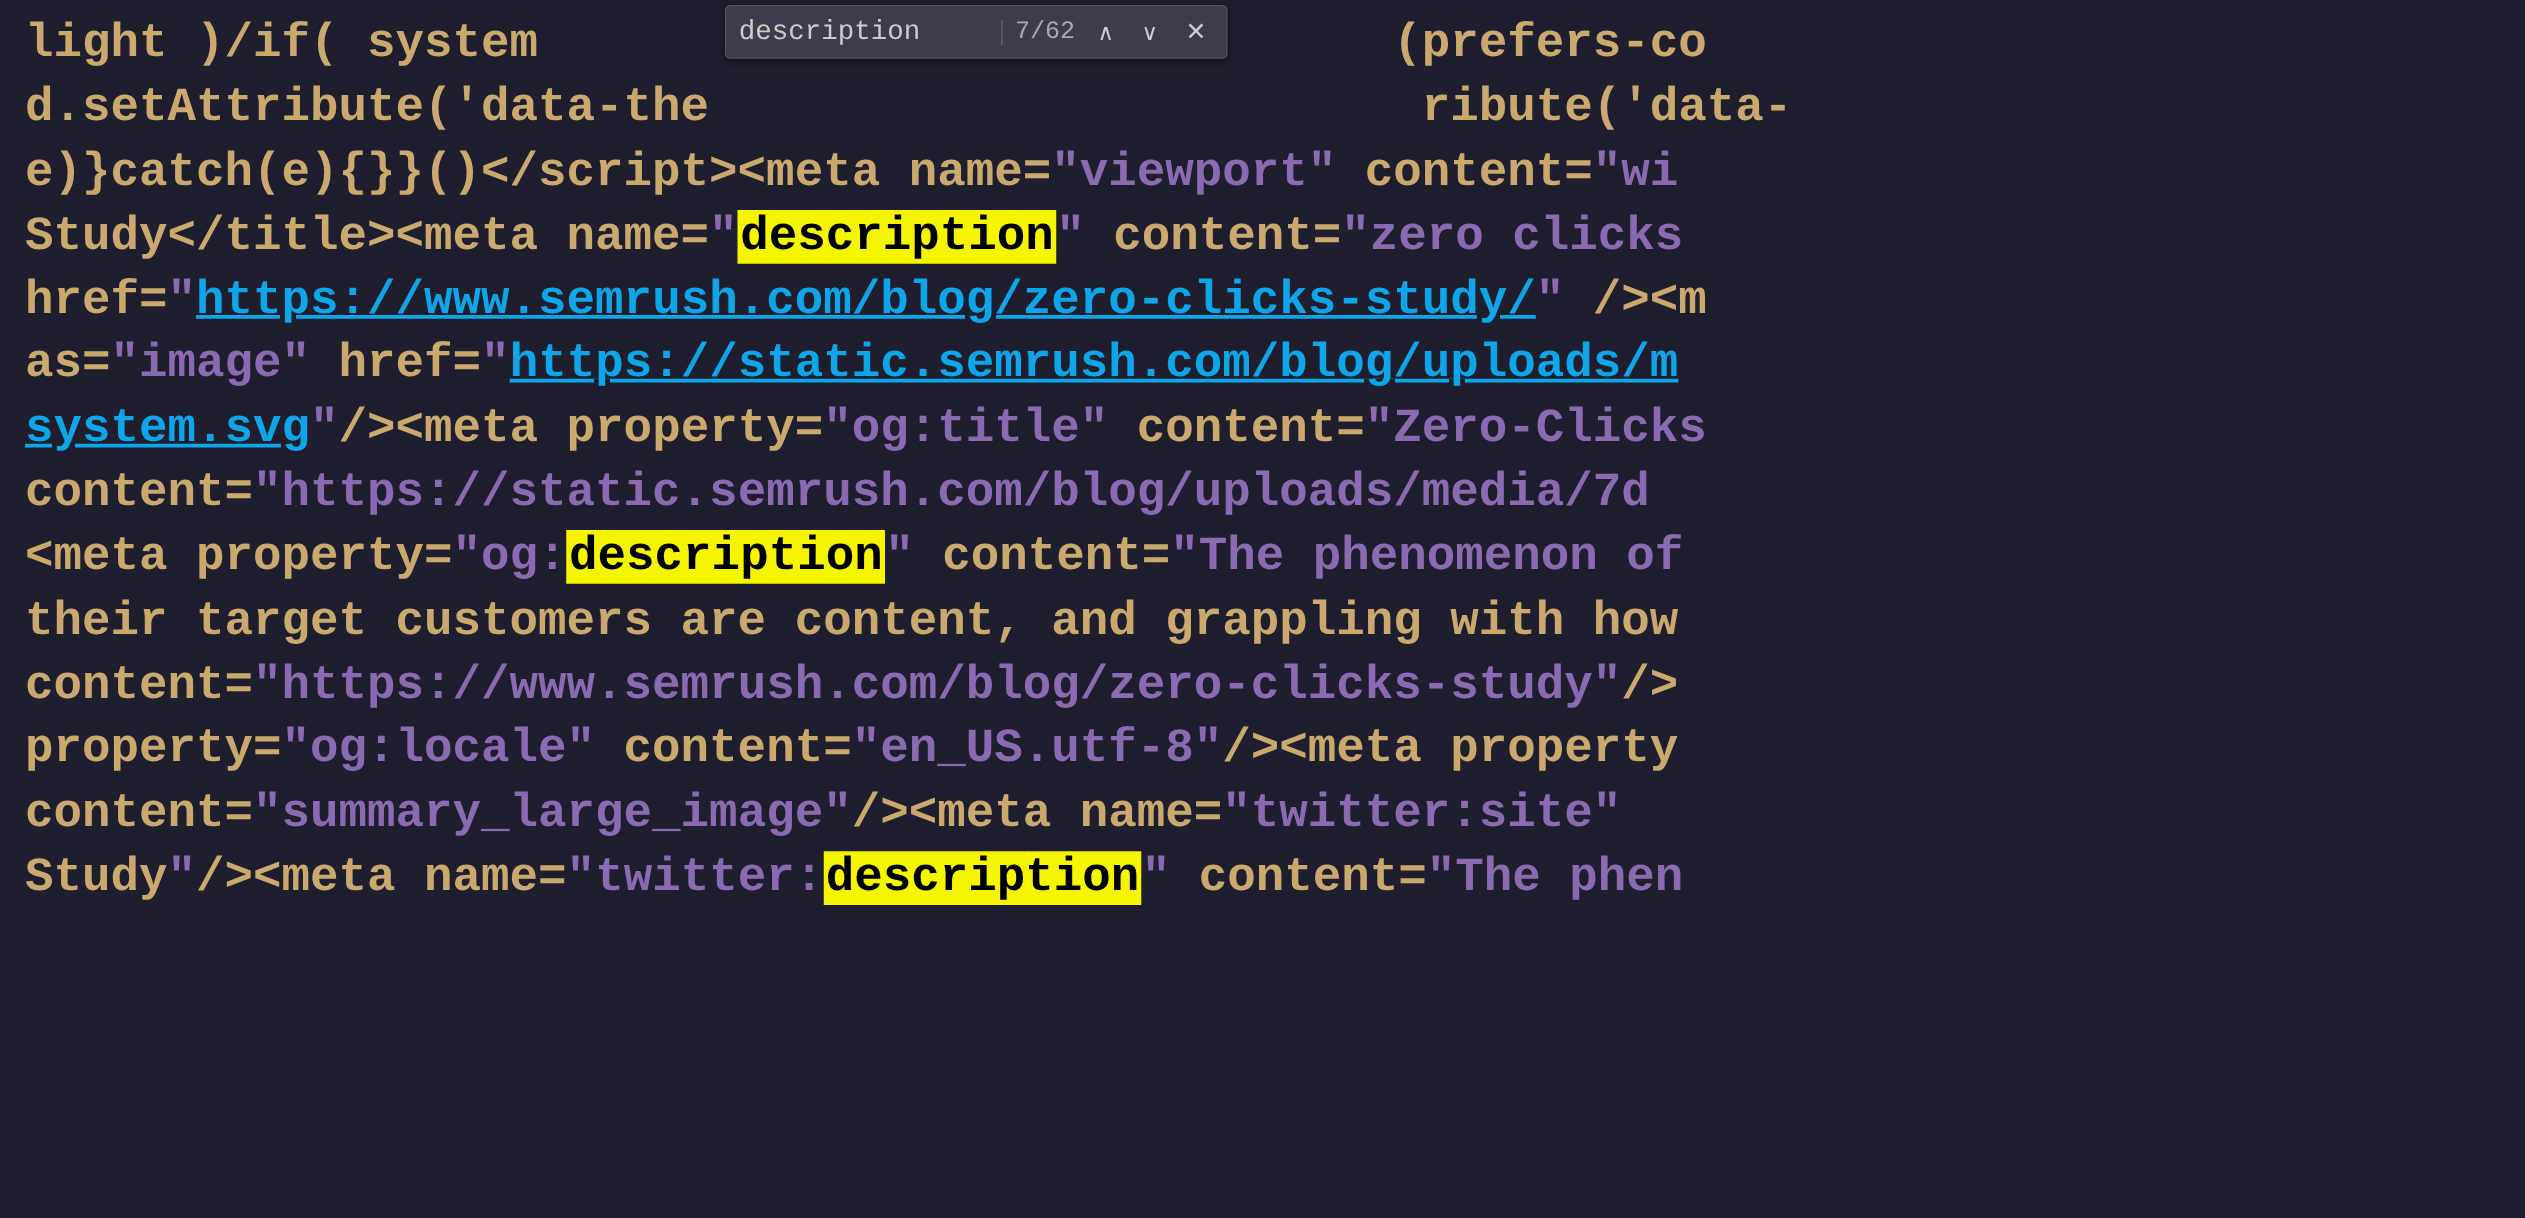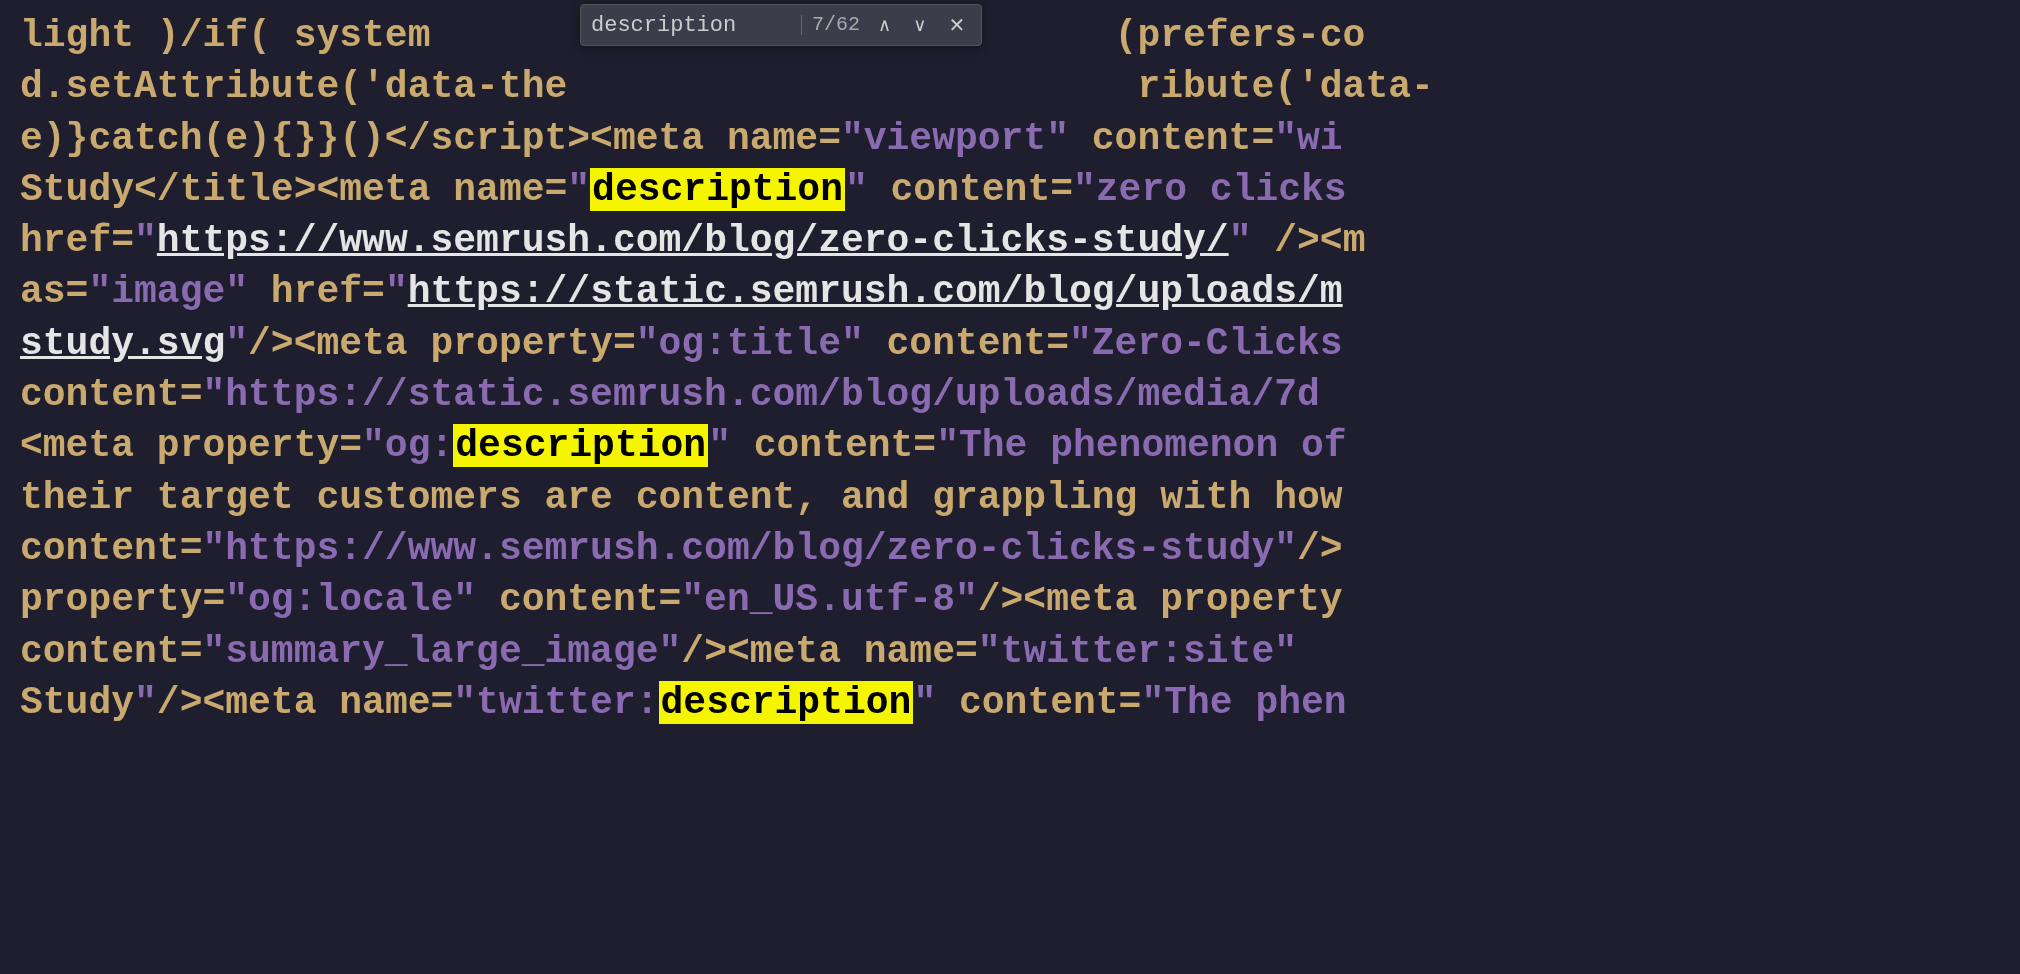--- a/index.html
+++ b/index.html
@@ -33,21 +33,21 @@
       font-weight: bold;
       font-size: 38px;
       line-height: 1.35;
     }
 
     .code-line .str-value {
       color: #8a6ab0;
     }
 
     .code-line a.link-value {
-      color: #e5e5e5;
+      color: #0ea5e9;
       text-decoration: underline;
     }
 
     .code-line .highlight {
       background-color: #f5f500;
       color: #000;
       padding: 0 2px;
     }
 
     
@@ -138,21 +138,21 @@
 
   <div class="code-line">
     <span>href=<span class="str-value">"<a class="link-value">https://www.semrush.com/blog/zero-clicks-study/</a>"</span> /&gt;&lt;m</span>
   </div>
 
   <div class="code-line">
     <span>as=<span class="str-value">"image"</span> href=<span class="str-value">"<a class="link-value">https://static.semrush.com/blog/uploads/m</a></span></span>
   </div>
 
   <div class="code-line">
-    <span><a class="link-value">study.svg</a><span class="str-value">"</span>/&gt;&lt;meta property=<span class="str-value">"og:title"</span> content=<span class="str-value">"Zero-Clicks</span></span>
+    <span><a class="link-value">system.svg</a><span class="str-value">"</span>/&gt;&lt;meta property=<span class="str-value">"og:title"</span> content=<span class="str-value">"Zero-Clicks</span></span>
   </div>
 
   <div class="code-line">
     <span>content=<span class="str-value">"https://static.semrush.com/blog/uploads/media/7d</span></span>
   </div>
 
   <div class="code-line">
     <span>&lt;meta property=<span class="str-value">"og:<span class="highlight">description</span>"</span> content=<span class="str-value">"The phenomenon of</span></span>
   </div>
 

